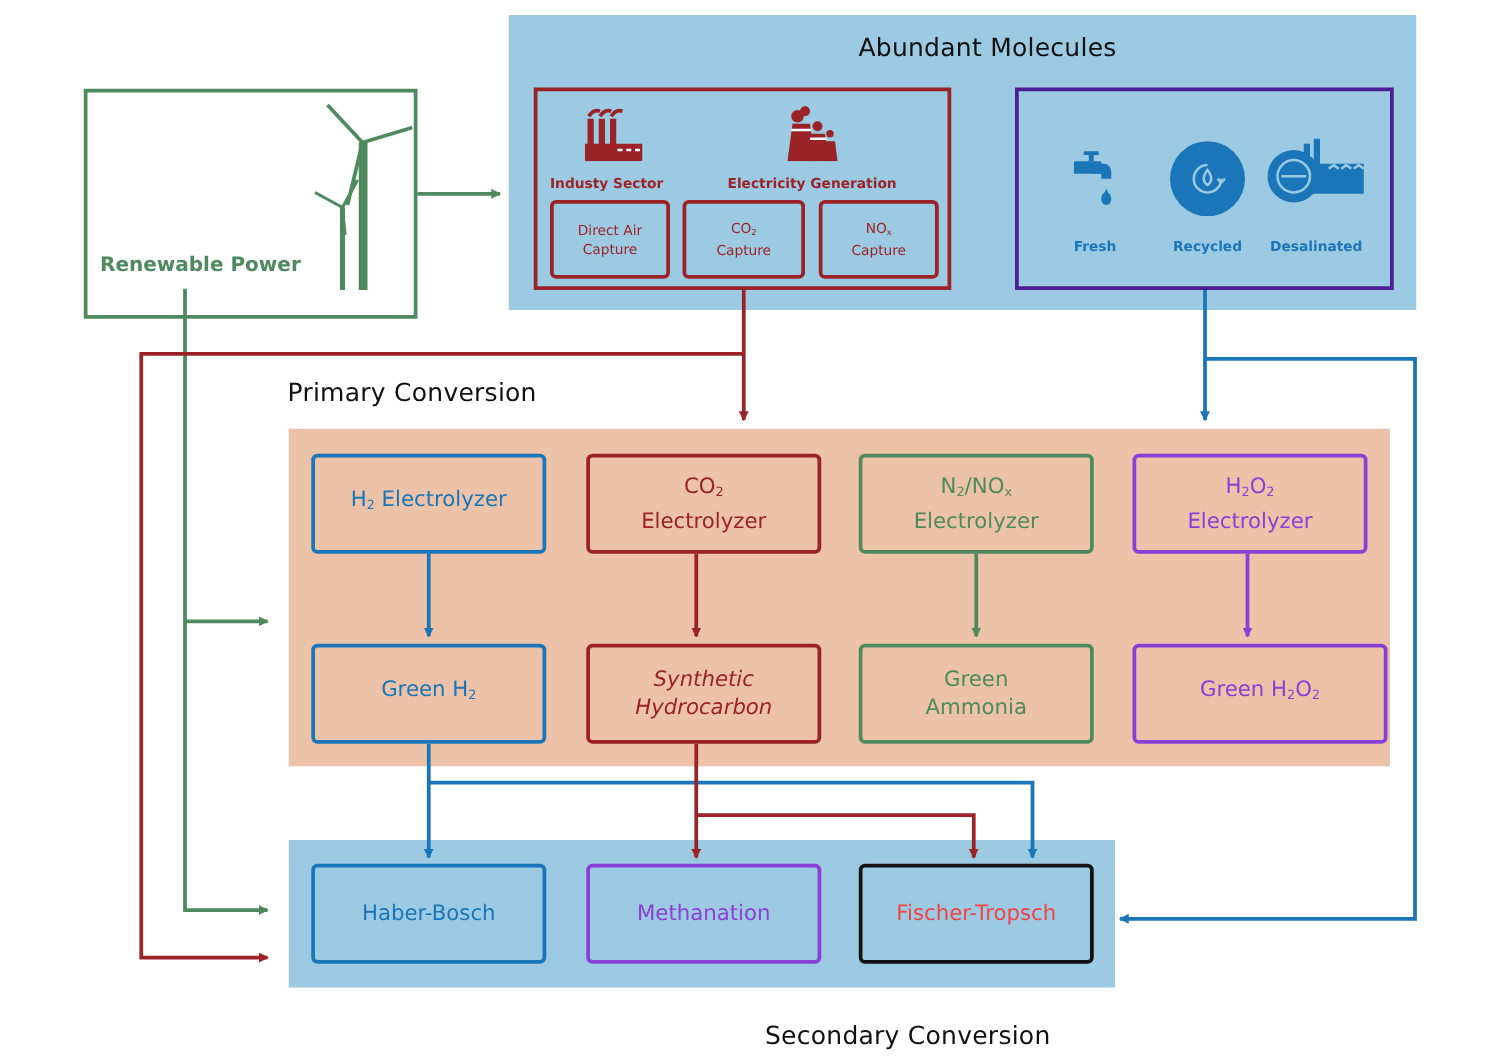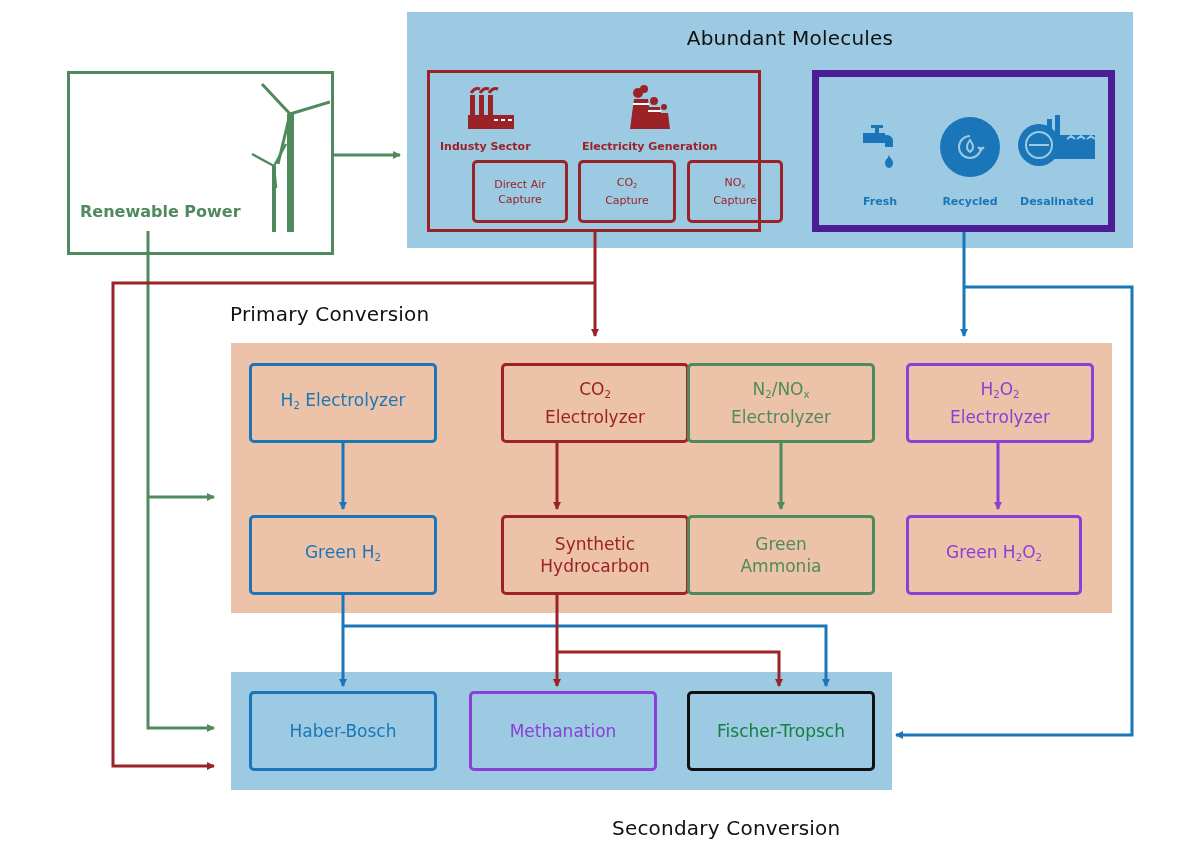--- a/index.html
+++ b/index.html
@@ -4,24 +4,24 @@
 <style>
   html, body { margin:0; padding:0; background:#ffffff; }
   body { width:1200px; height:850px; position:relative; overflow:hidden; font-family:"DejaVu Sans", sans-serif; }
   .abs { position:absolute; box-sizing:border-box; }
   .panel-blue { background:#9ccae2; }
   .panel-peach { background:#ecc2a8; }
   .title { font-weight:normal; color:#111; font-size:20px; letter-spacing:0.2px; }
   .box { border:3px solid; border-radius:5px; display:flex; flex-direction:column; align-items:center; justify-content:center; text-align:center; font-size:17px; line-height:22px; }
   .sm { font-size:11px; line-height:15px; font-weight:bold; }
   .blue { color:#1a76b8; border-color:#1a76b8; }
-  .red { color:#9b2226; border-color:#9b2226;margin-left:32px; }
+  .red { color:#9b2226; border-color:#9b2226; }
   .green { color:#4f8a5e; border-color:#4f8a5e; }
   .purple { color:#8a3fd6; border-color:#8a3fd6; }
-  .black { color:#15803d; border-color:#111; }
+  .black { color:#ef4444; border-color:#111; }
   sub { font-size:0.6em; vertical-align:-0.25em; }
   svg.lines { position:absolute; left:0; top:0; }
   .lbl { font-weight:bold; font-size:11px; text-align:center; }
 </style>
 </head>
 <body>
 
 <div class="abs panel-blue" style="left:407px;top:12px;width:726px;height:236px;"></div>
 <div class="abs title" style="left:407px;top:26px;width:766px;text-align:center;">Abundant Molecules</div>
 
@@ -83,21 +83,21 @@
   <div class="abs box red sm" style="left:116px;top:87px;width:98px;height:63px;font-weight:normal;">
     <span><span>CO</span><sub>2</sub></span>
     <span>Capture</span>
   </div>
   <div class="abs box red sm" style="left:225px;top:87px;width:96px;height:63px;font-weight:normal;">
     <span><span>NO</span><sub>x</sub></span>
     <span>Capture</span>
   </div>
 </div>
 
-<div class="abs" style="left:812px;top:70px;width:303px;height:162px;border:7px solid #4c1d95;padding-left:16px;">
+<div class="abs" style="left:812px;top:70px;width:303px;height:162px;border:3px solid #4c1d95;padding-left:16px;">
   <svg width="34" height="50" style="position:absolute;left:44px;top:46px;" viewBox="0 0 34 50">
     <g fill="#1a76b8">
       <rect x="8" y="2" width="12" height="3"></rect>
         <rect x="12" y="4" width="4" height="6"></rect>
       <rect x="0" y="10" width="22" height="10"></rect>
       <path d="M14 12 h10 a6 6 0 0 1 6 6 v6 h-8 v-4 h-8 z"></path>
       <path d="M26 32 q-4 7 0 10 q4 -3 0 -10 z"></path>
       <ellipse cx="26" cy="40" rx="4" ry="5"></ellipse>
     </g>
   </svg>
@@ -137,29 +137,29 @@
   <span>Electrolyzer</span>
 </div>
 <div class="abs box purple" style="left:906px;top:363px;width:188px;height:80px;">
   <span><span>H</span><sub>2</sub><span>O</span><sub>2</sub></span>
   <span>Electrolyzer</span>
 </div>
 
 <div class="abs box blue" style="left:249px;top:515px;width:188px;height:80px;">
   <span><span>Green H</span><sub>2</sub></span>
 </div>
-<div class="abs box red" style="left:469px;top:515px;width:188px;height:80px;">
+<div class="abs box red" style="left:469px;top:515px;width:188px;height:80px;font-style:italic;">
   <span>Synthetic</span>
   <span>Hydrocarbon</span>
 </div>
 <div class="abs box green" style="left:687px;top:515px;width:188px;height:80px;">
   <span>Green</span>
   <span>Ammonia</span>
 </div>
-<div class="abs box purple" style="left:906px;top:515px;width:176px;height:80px;justify-content:center;">
+<div class="abs box purple" style="left:906px;top:515px;width:204px;height:80px;justify-content:center;">
   <span><span>Green H</span><sub>2</sub><span>O</span><sub>2</sub></span>
 </div>
 
 <div class="abs box blue" style="left:249px;top:691px;width:188px;height:80px;">
   <span>Haber-Bosch</span>
 </div>
 <div class="abs box purple" style="left:469px;top:691px;width:188px;height:80px;">
   <span>Methanation</span>
 </div>
 <div class="abs box black" style="left:687px;top:691px;width:188px;height:80px;">

